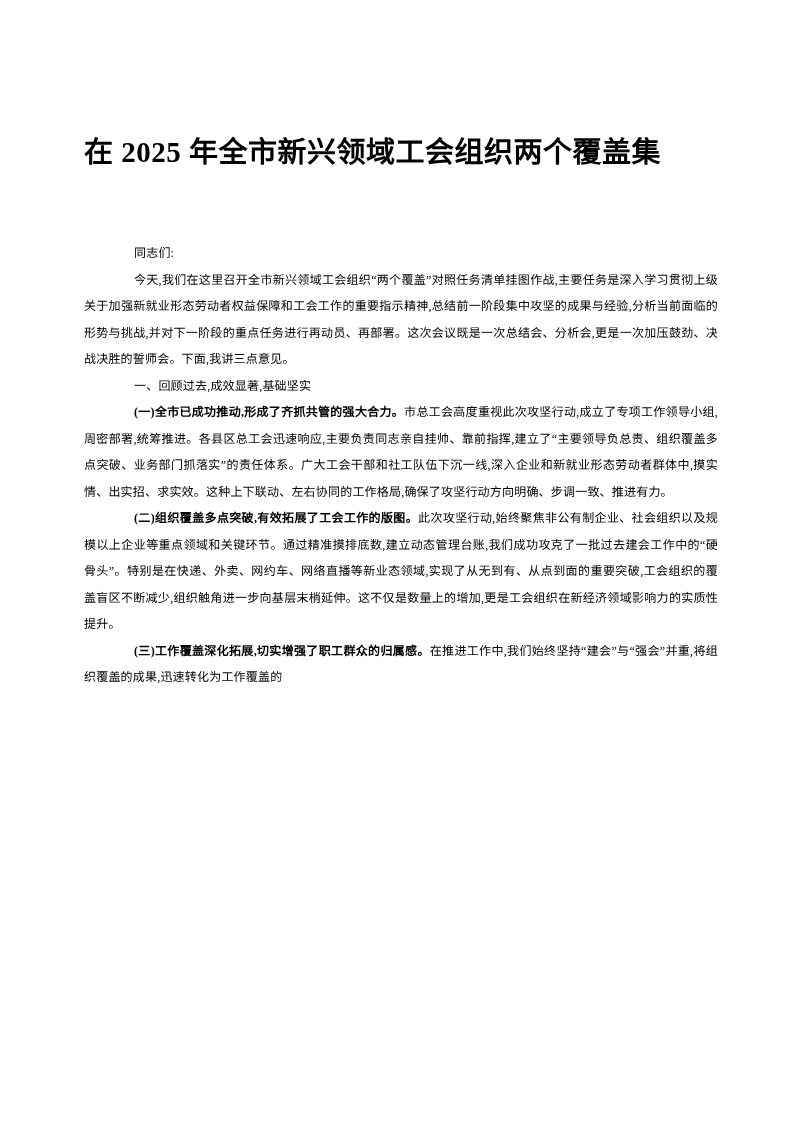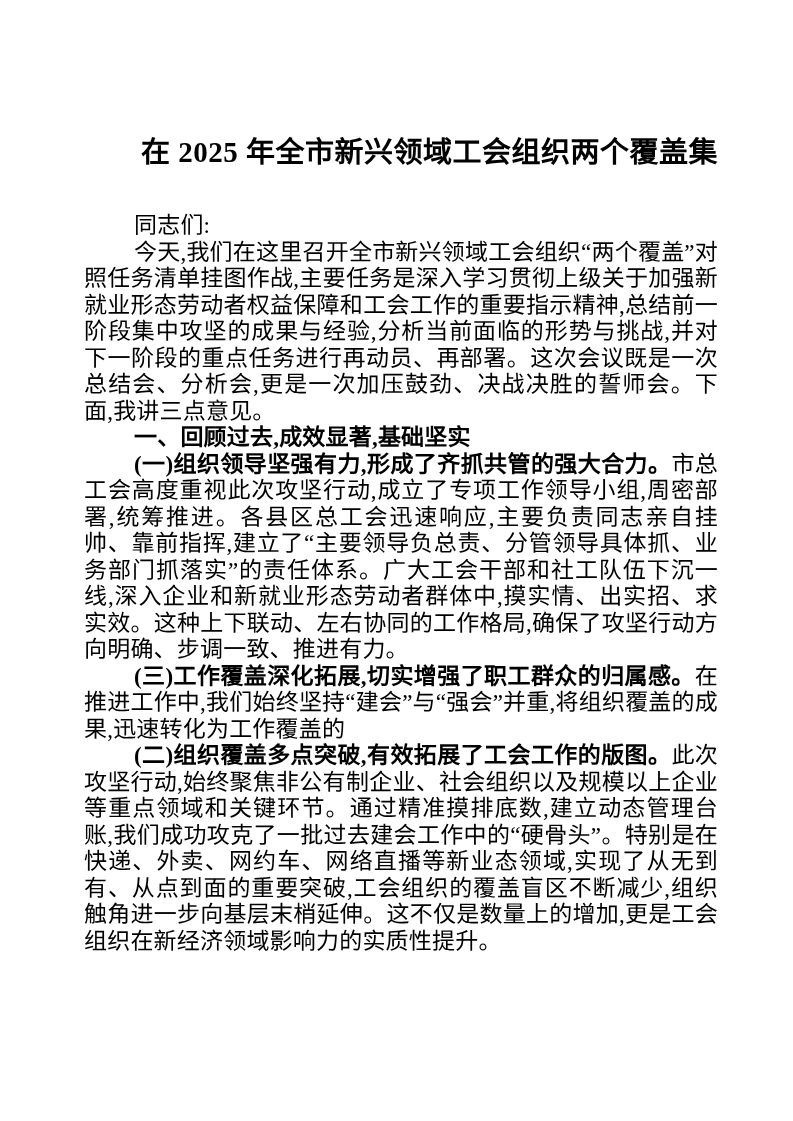--- a/index.html
+++ b/index.html
@@ -18,47 +18,47 @@
     width: 793px;
     height: 1121px;
     background: #ffffff;
     overflow: hidden;
   }
   .doc-title {
     position: absolute;
     left: 84px;
     top: 130px;
     width: 634px;
-    text-align: right;
+    text-align: left;
     font-size: 29px;
     line-height: 45px;
     font-weight: bold;
     letter-spacing: 0.5px;
   }
   .doc-body {
     position: absolute;
     left: 84px;
-    top: 213px;
+    top: 240px;
     width: 634px;
-    font-size: 23px;
+    font-size: 12px;
     line-height: 26.5px;
     text-align: justify;
     letter-spacing: 0.2px;
   }
   .doc-body p {
     margin: 0;
     padding: 0;
   }
   .salutation,
   .para,
   .heading {
     text-indent: 50px;
   }
   .heading {
-    font-weight: bold;
+    font-weight: normal;
   }
   .lead {
     font-weight: bold;
   }
 </style>
 </head>
 <body>
 
 <div class="page">
 
@@ -68,20 +68,20 @@
 
   <div class="doc-body">
 
     <p class="salutation">同志们:</p>
 
     <p class="para">今天,我们在这里召开全市新兴领域工会组织“两个覆盖”对照任务清单挂图作战,主要任务是深入学习贯彻上级关于加强新就业形态劳动者权益保障和工会工作的重要指示精神,总结前一阶段集中攻坚的成果与经验,分析当前面临的形势与挑战,并对下一阶段的重点任务进行再动员、再部署。这次会议既是一次总结会、分析会,更是一次加压鼓劲、决战决胜的誓师会。下面,我讲三点意见。</p>
 
     <p class="heading">一、回顾过去,成效显著,基础坚实</p>
 
 
-    <p class="para"><span class="lead">(一)组织领导坚强有力,形成了齐抓共管的强大合力。</span><span>市总工会高度重视此次攻坚行动,成立了专项工作领导小组,周密部署,统筹推进。各县区总工会迅速响应,主要负责同志亲自挂帅、靠前指挥,建立了“主要领导负总责、分管领导具体抓、业务部门抓落实”的责任体系。广大工会干部和社工队伍下沉一线,深入企业和新就业形态劳动者群体中,摸实情、出实招、求实效。这种上下联动、左右协同的工作格局,确保了攻坚行动方向明确、步调一致、推进有力。</span></p>
+    <p class="para"><span class="lead">(一)全市已成功推动,形成了齐抓共管的强大合力。</span><span>市总工会高度重视此次攻坚行动,成立了专项工作领导小组,周密部署,统筹推进。各县区总工会迅速响应,主要负责同志亲自挂帅、靠前指挥,建立了“主要领导负总责、组织覆盖多点突破、业务部门抓落实”的责任体系。广大工会干部和社工队伍下沉一线,深入企业和新就业形态劳动者群体中,摸实情、出实招、求实效。这种上下联动、左右协同的工作格局,确保了攻坚行动方向明确、步调一致、推进有力。</span></p>
+
+    <p class="para"><span class="lead">(二)组织覆盖多点突破,有效拓展了工会工作的版图。</span><span>此次攻坚行动,始终聚焦非公有制企业、社会组织以及规模以上企业等重点领域和关键环节。通过精准摸排底数,建立动态管理台账,我们成功攻克了一批过去建会工作中的“硬骨头”。特别是在快递、外卖、网约车、网络直播等新业态领域,实现了从无到有、从点到面的重要突破,工会组织的覆盖盲区不断减少,组织触角进一步向基层末梢延伸。这不仅是数量上的增加,更是工会组织在新经济领域影响力的实质性提升。</span></p>
 
     <p class="para"><span class="lead">(三)工作覆盖深化拓展,切实增强了职工群众的归属感。</span><span>在推进工作中,我们始终坚持“建会”与“强会”并重,将组织覆盖的成果,迅速转化为工作覆盖的</span></p>
-
-    <p class="para"><span class="lead">(二)组织覆盖多点突破,有效拓展了工会工作的版图。</span><span>此次攻坚行动,始终聚焦非公有制企业、社会组织以及规模以上企业等重点领域和关键环节。通过精准摸排底数,建立动态管理台账,我们成功攻克了一批过去建会工作中的“硬骨头”。特别是在快递、外卖、网约车、网络直播等新业态领域,实现了从无到有、从点到面的重要突破,工会组织的覆盖盲区不断减少,组织触角进一步向基层末梢延伸。这不仅是数量上的增加,更是工会组织在新经济领域影响力的实质性提升。</span></p>
 
   </div>
 </div>
 
 </body></html>

